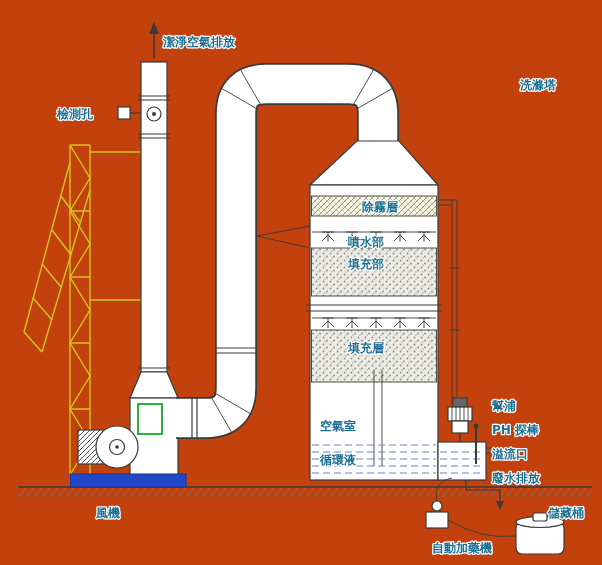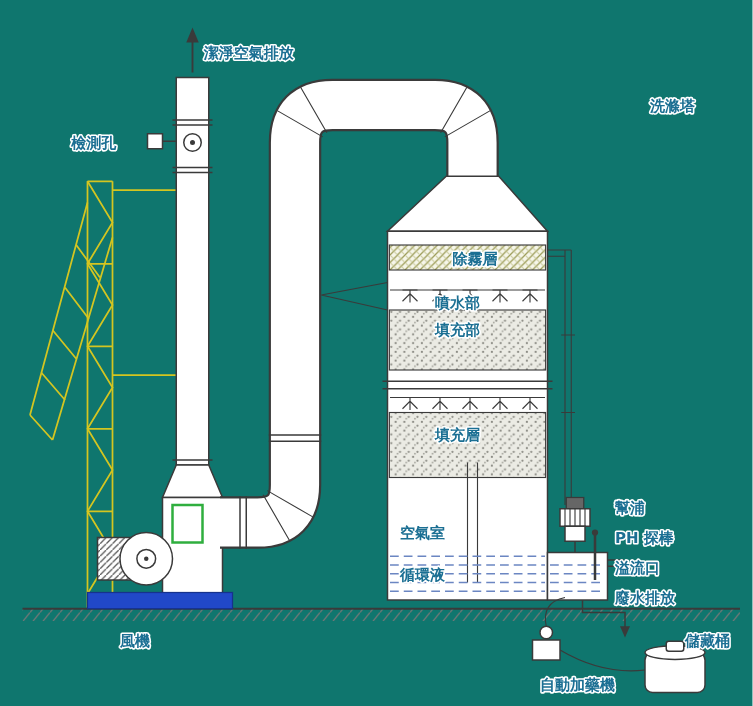--- a/index.html
+++ b/index.html
@@ -1,20 +1,20 @@
 <!DOCTYPE html>
 <html style="--label: #1b6f93; --line: #3a3a3a; --lattice: #d4c520; --base: #2148c8; --green: #2fae3e; --water: #6b86c2; --hatch: #9a9a55; --stipple_bg: #ebebe4;"><head>
 <meta charset="utf-8">
 <style>
   :root{
     --label:#1b6f93; --line:#3a3a3a; --lattice:#d4c520; --base:#2148c8;
     --green:#2fae3e; --water:#6b86c2; --hatch:#9a9a55; --stipple_bg:#ebebe4;
   }
   html,body{margin:0;padding:0;background:#ffffff;}
-  .canvas{position:relative;width:602px;height:565px;background:#0f766e;overflow:hidden;}
+  .canvas{position:relative;width:602px;height:565px;background:#c2410c;overflow:hidden;}
   svg{display:block;}
   .ln{stroke:var(--line);stroke-width:1.2;fill:none;}
   .ln-thin{stroke:var(--line);stroke-width:0.9;fill:none;}
   .fill-white{fill:#ffffff;stroke:var(--line);stroke-width:1.2;}
   .lbl{font-family:"DejaVu Sans","Liberation Sans",sans-serif;font-size:12px;font-weight:bold;
        fill:var(--label);paint-order:stroke;stroke:#ffffff;stroke-width:2.5px;stroke-linejoin:round;}
   .lattice{stroke:var(--lattice);stroke-width:1.4;fill:none;}
   .water-line{stroke:var(--water);stroke-width:1.1;fill:none;stroke-dasharray:7 4;}
   .duct-o{stroke:var(--line);stroke-width:42;fill:none;}
   .duct-i{stroke:#ffffff;stroke-width:38.5;fill:none;}

